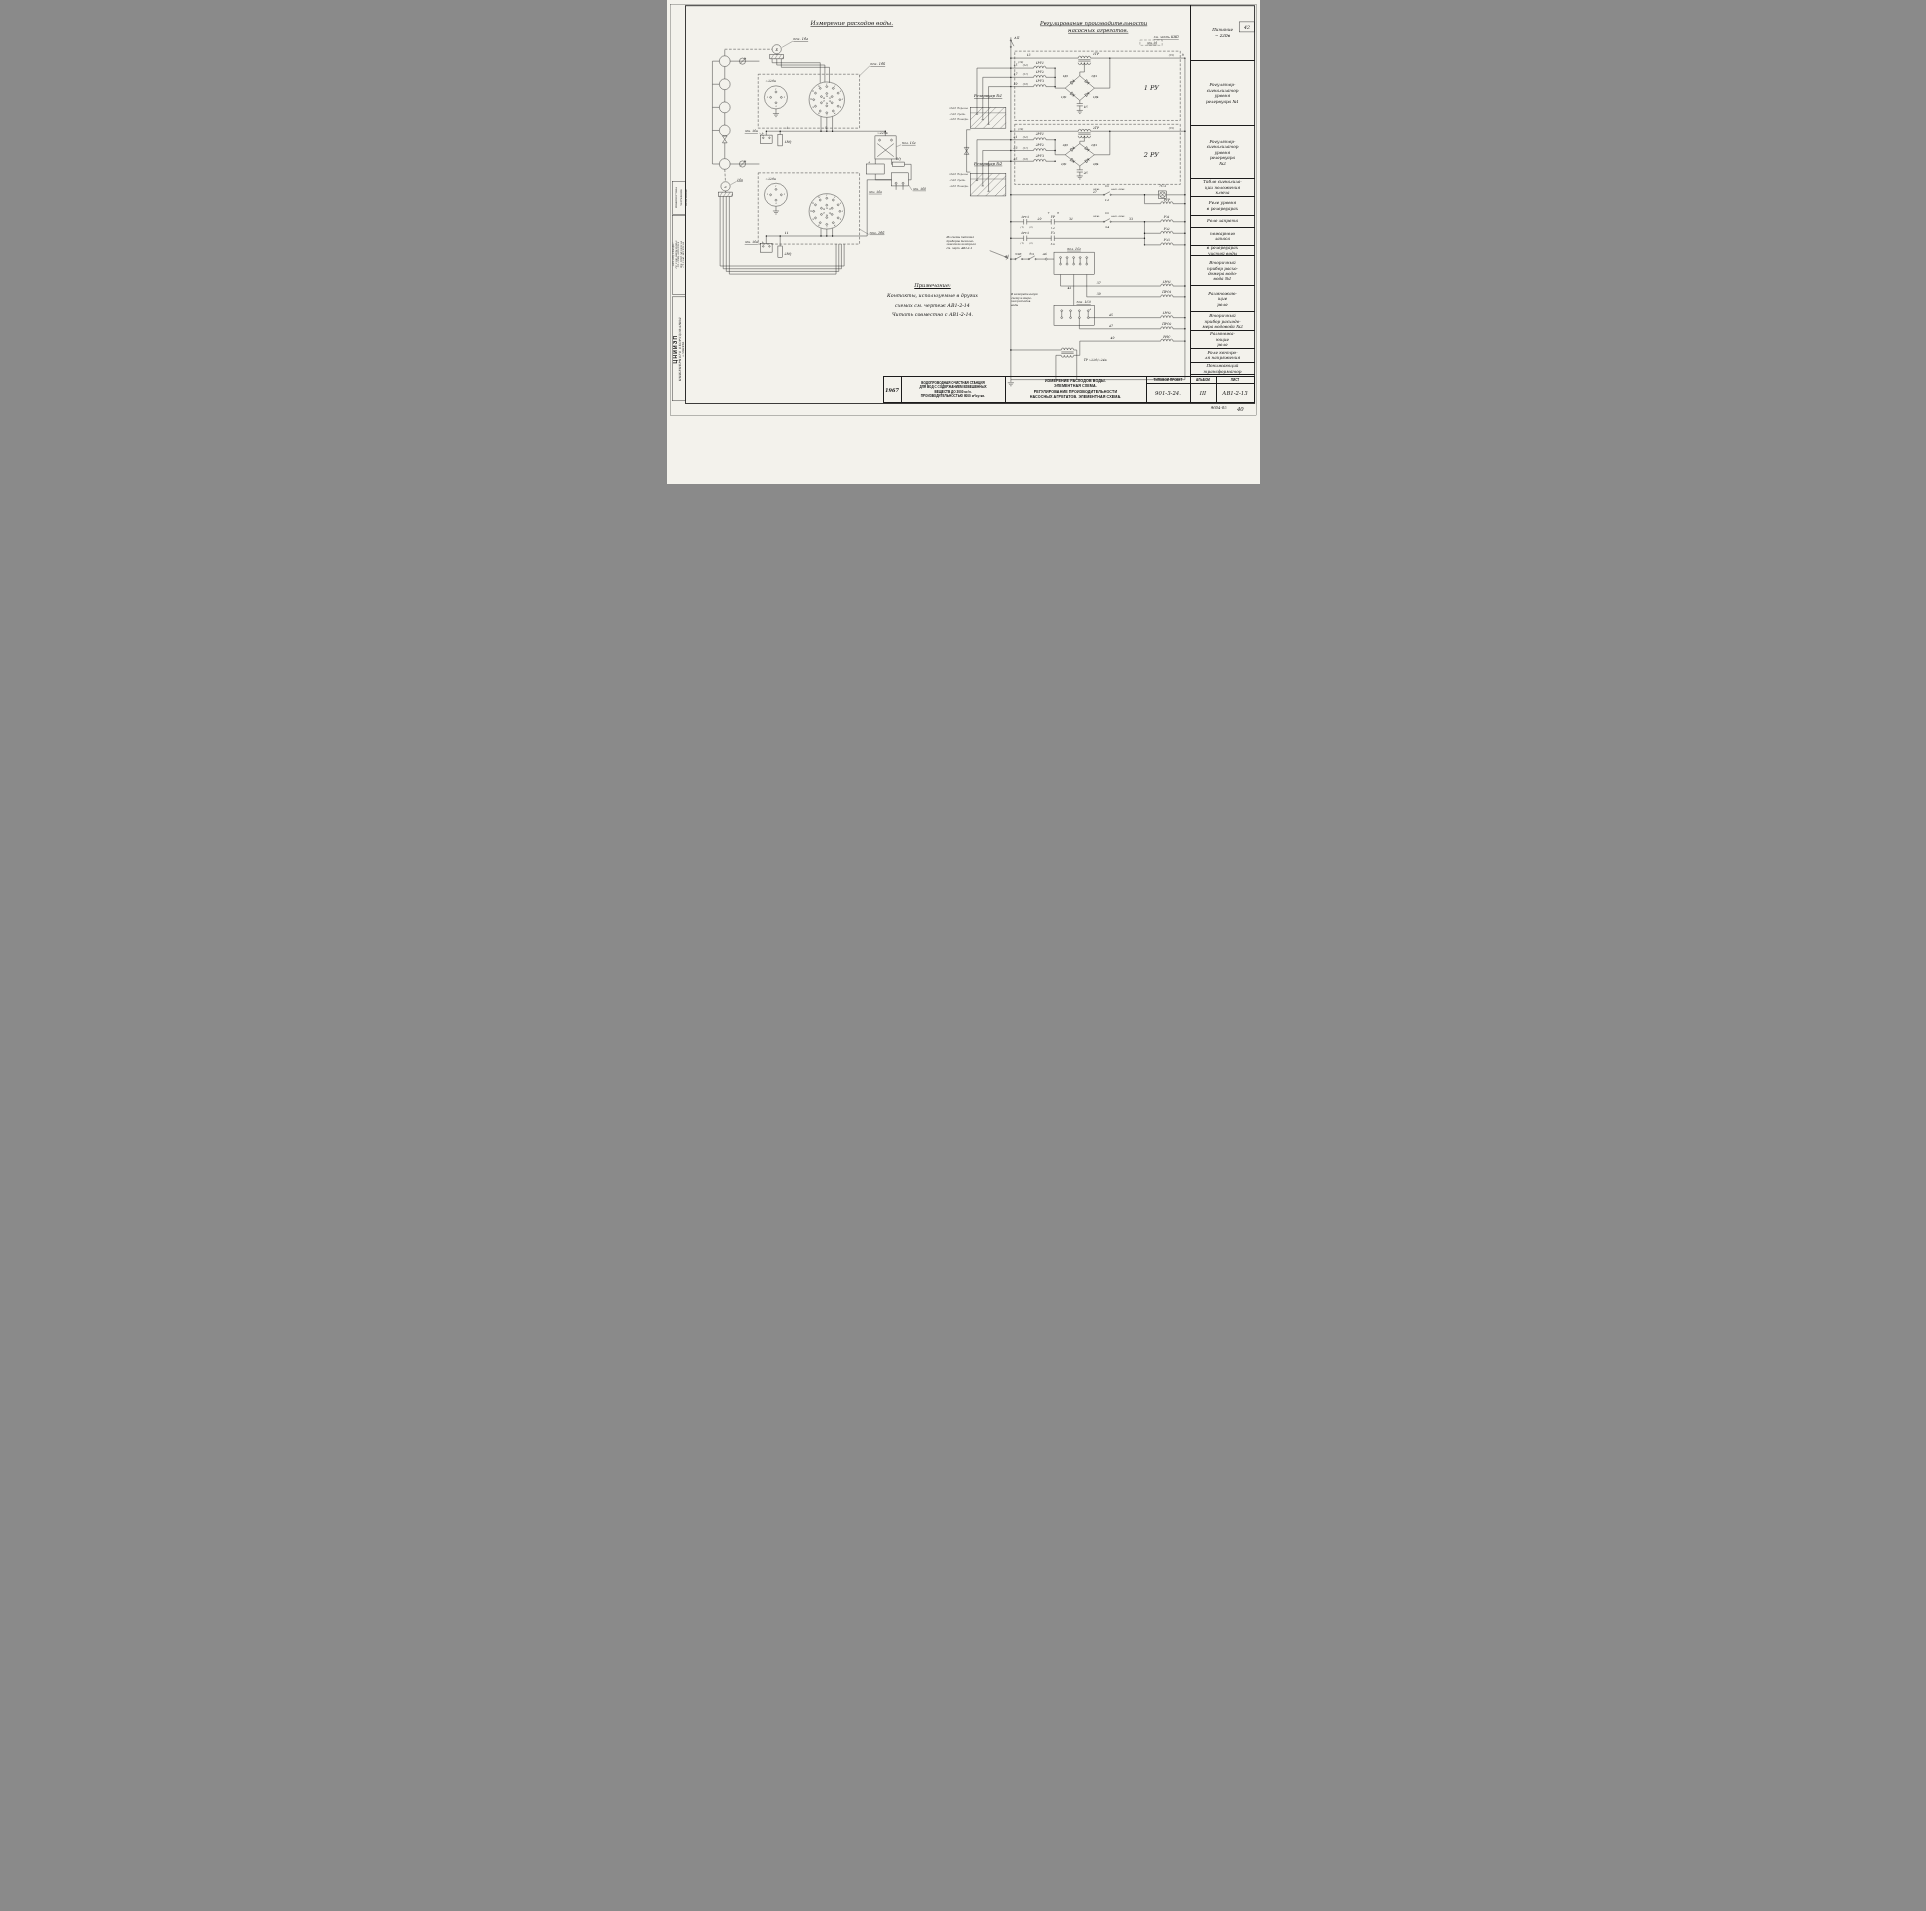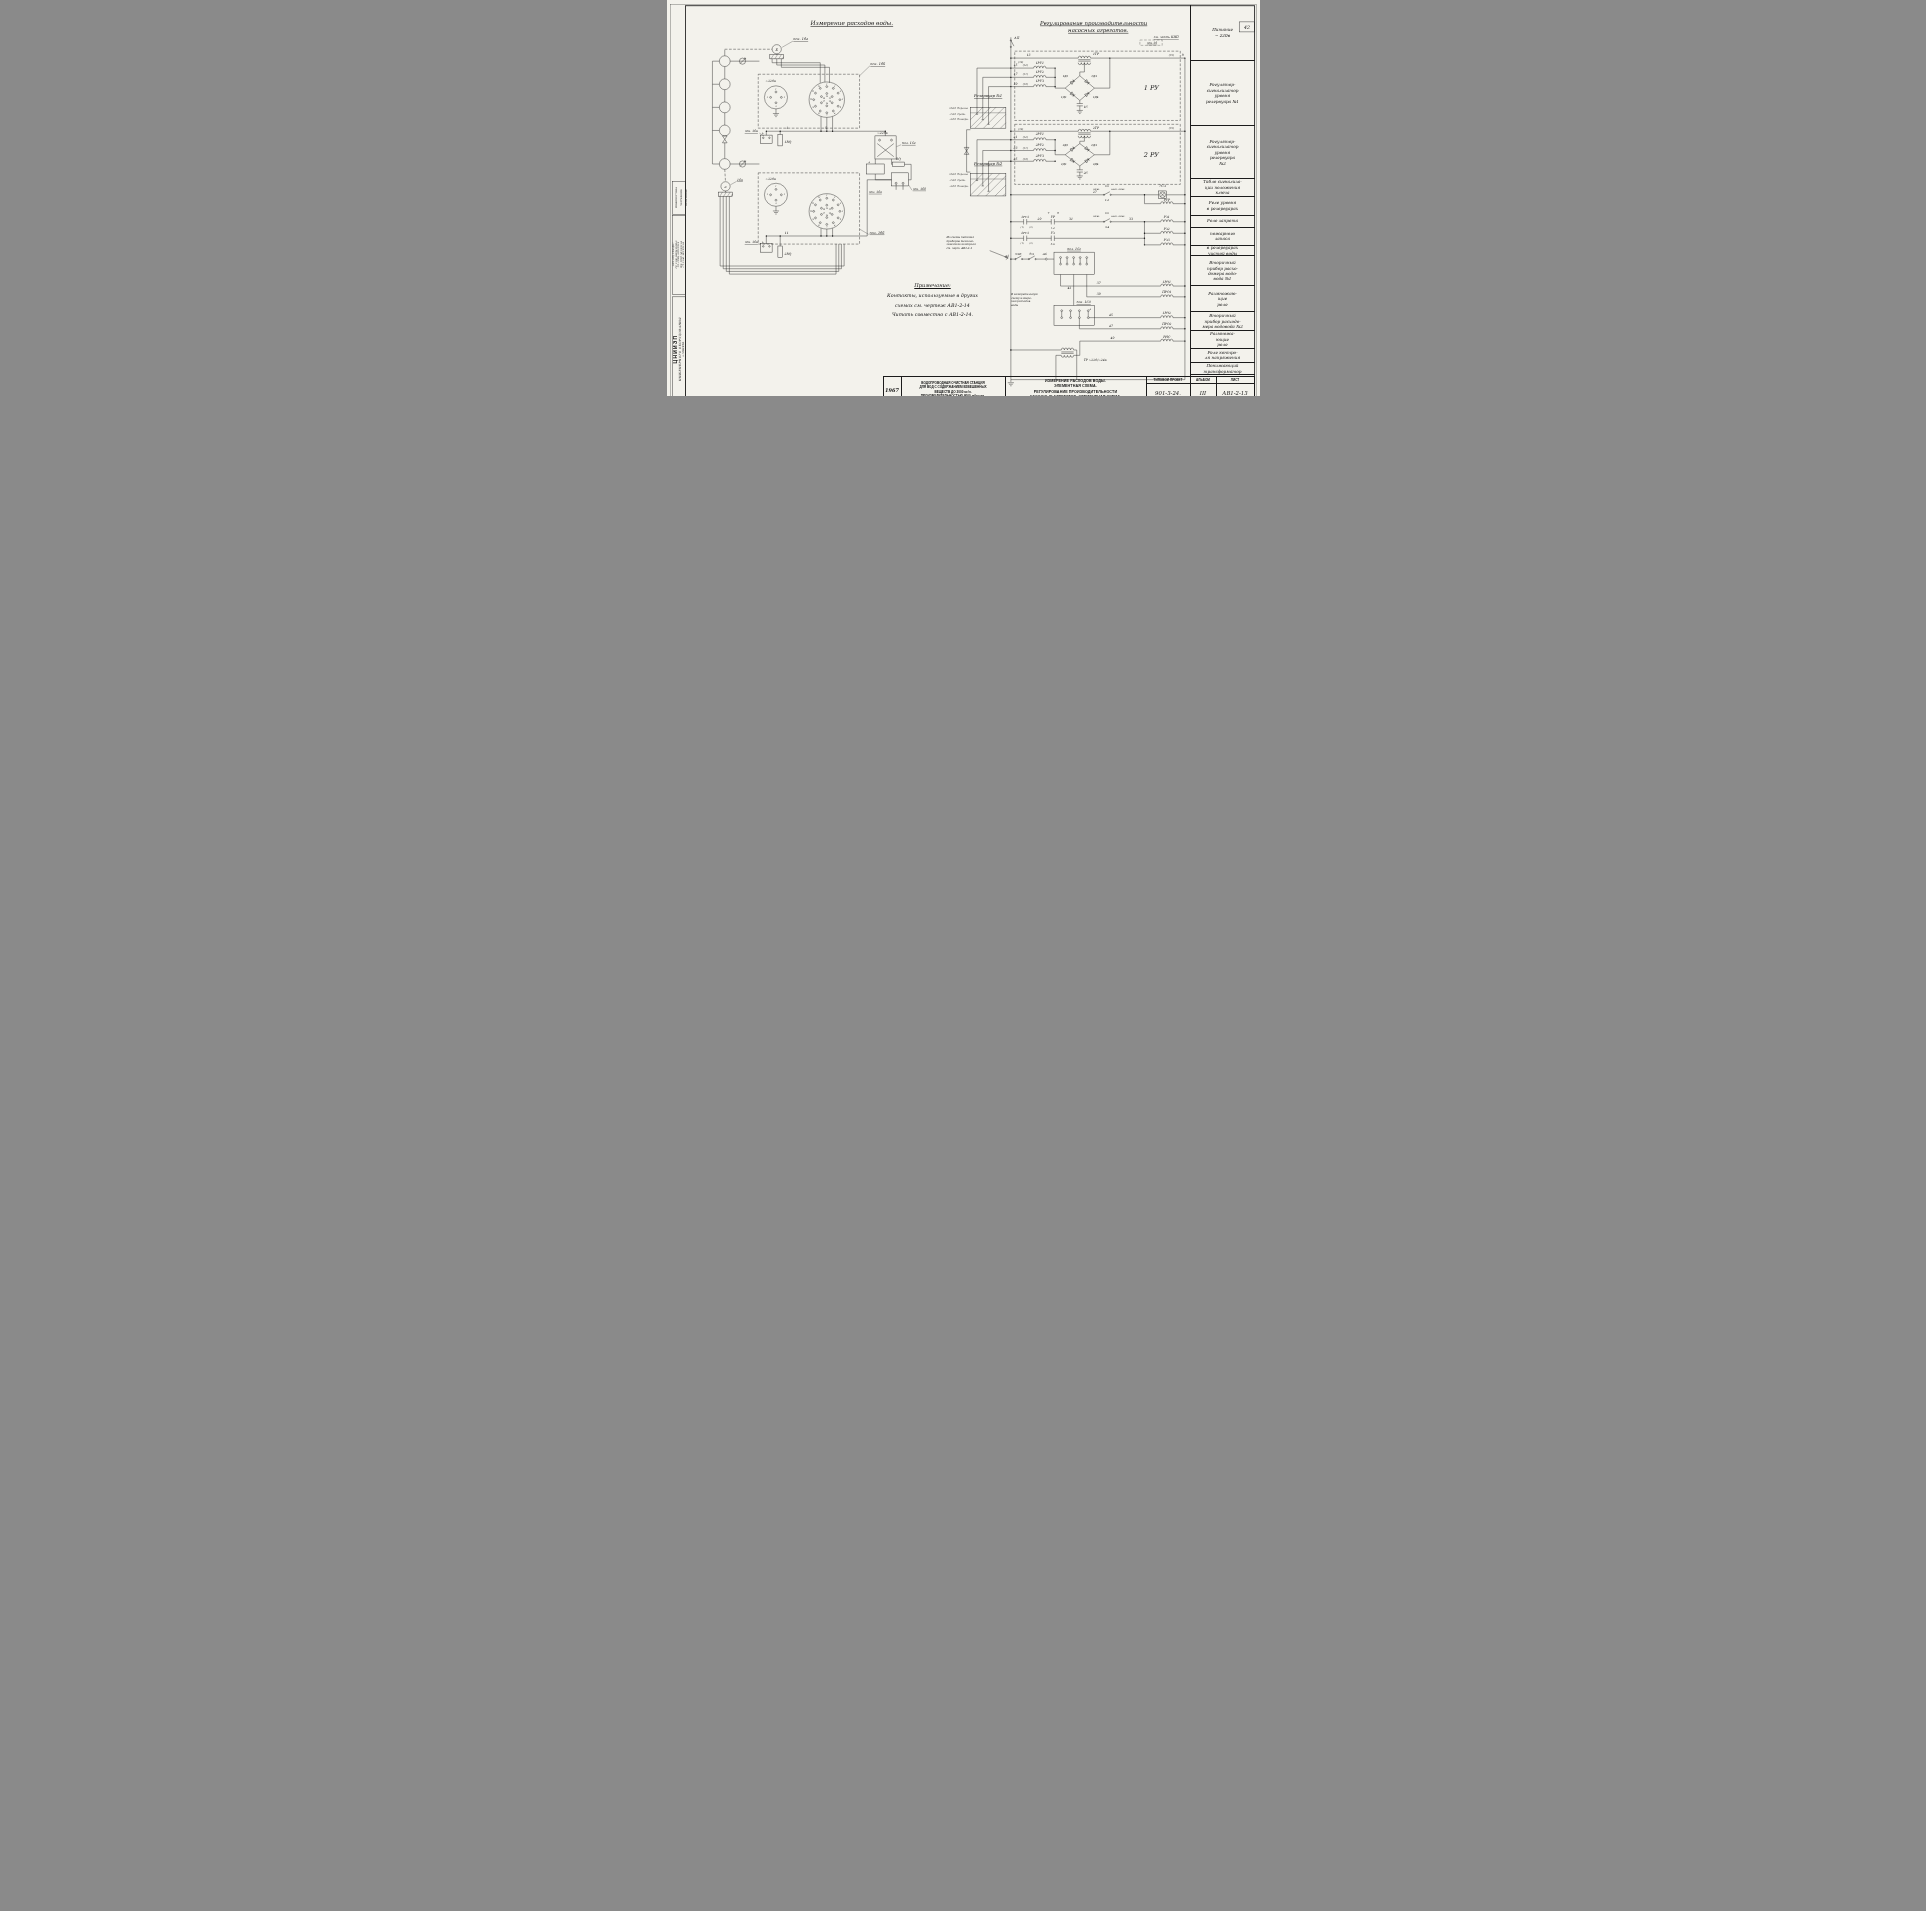--- a/index.html
+++ b/index.html
@@ -1,16 +1,16 @@
 <!DOCTYPE html>
 <html style="font-size:6.2px"><head>
 <meta charset="utf-8">
 <style>
   html,body{margin:0;padding:0;background:#8a8a8a;}
-  #sheet{position:relative;width:593px;height:396px;background:#f3f2ec;overflow:hidden;margin:0 auto;
+  #sheet{position:relative;width:593px;height:484px;background:#f3f2ec;overflow:hidden;margin:0 auto;
          font-family:"DejaVu Serif",serif;color:#161616;}
   #schem{position:absolute;left:0;top:0;width:593px;height:420px;}
   svg path,svg circle,svg rect,svg line,svg polyline,svg polygon{stroke:#1c1c1c;stroke-width:1.1;fill:none;}
   svg text{stroke:none;fill:#161616;font-family:"DejaVu Serif",serif;font-style:italic;}
   .dot{fill:#1c1c1c;stroke:none;}
   .dash{stroke-dasharray:7 4;}
   .thin{stroke-width:0.75;}
   .thick{stroke-width:2.2;}
 
   

